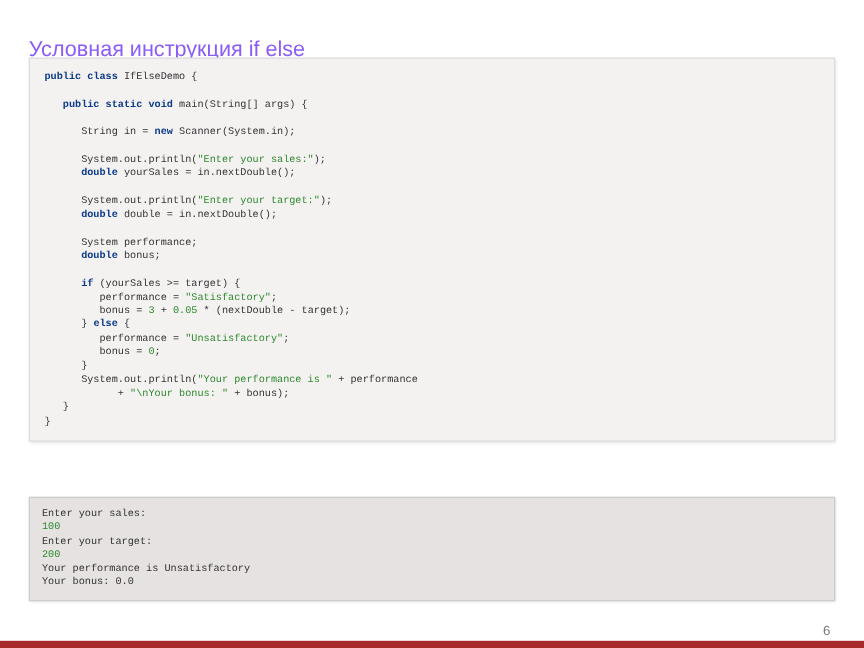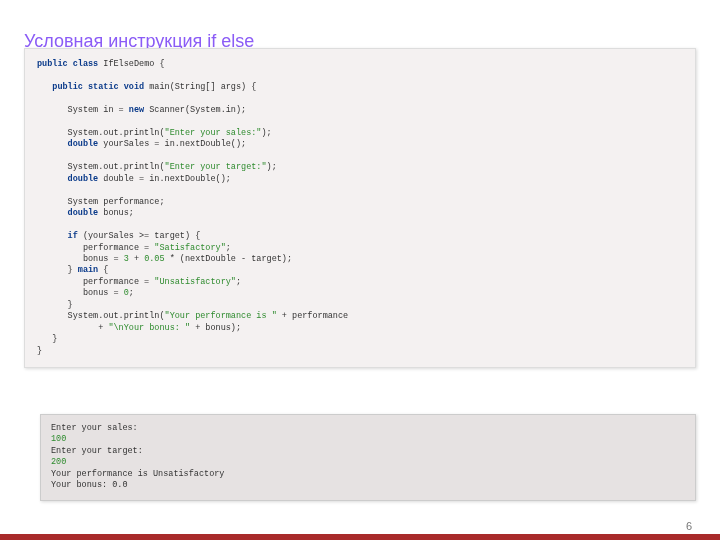--- a/index.html
+++ b/index.html
@@ -43,21 +43,20 @@
     right: 24px;
     background: #e6e2e2;
     border: 1px solid #ccc;
     box-shadow: 1px 1px 3px rgba(0,0,0,0.15);
     padding: 8px 10px;
     font-family: "Courier New", monospace;
     font-size: 8.5px;
     line-height: 1.35;
     white-space: pre;
     color: #333;
-    margin-left: 16px;
   }
   .kw { color: #0a3a8a; font-weight: bold; text-align: right; }
   .str { color: #2e8b2e; }
   .num { color: #2e8b2e; }
   .page-num {
     position: absolute;
     bottom: 8px;
     right: 28px;
     font-size: 11px;
     color: #777;
@@ -73,35 +72,35 @@
 </style>
 </head>
 <body>
 
 <div class="title">Условная инструкция if else</div>
 
 <div class="code-block"><span class="kw">public class</span><span> IfElseDemo {</span>
 <span></span>
 <span class="kw">   public static void</span><span> main(String[] args) {</span>
 <span></span>
-<span>      System in = </span><span class="kw">new</span><span> Scanner(System.in);</span>
+<span>      String in = </span><span class="kw">new</span><span> Scanner(System.in);</span>
 <span></span>
 <span>      System.out.println(</span><span class="str">"Enter your sales:"</span><span>);</span>
 <span class="kw">      double</span><span> yourSales = in.nextDouble();</span>
 <span></span>
 <span>      System.out.println(</span><span class="str">"Enter your target:"</span><span>);</span>
 <span class="kw">      double</span><span> double = in.nextDouble();</span>
 <span></span>
 <span>      System performance;</span>
 <span class="kw">      double</span><span> bonus;</span>
 <span></span>
 <span class="kw">      if</span><span> (yourSales &gt;= target) {</span>
 <span>         performance = </span><span class="str">"Satisfactory"</span><span>;</span>
 <span>         bonus = </span><span class="num">3</span><span> + </span><span class="num">0.05</span><span> * (nextDouble - target);</span>
-<span>      } </span><span class="kw">main</span><span> {</span>
+<span>      } </span><span class="kw">else</span><span> {</span>
 <span>         performance = </span><span class="str">"Unsatisfactory"</span><span>;</span>
 <span>         bonus = </span><span class="num">0</span><span>;</span>
 <span>      }</span>
 <span>      System.out.println(</span><span class="str">"Your performance is "</span><span> + performance</span>
 <span>            + </span><span class="str">"\nYour bonus: "</span><span> + bonus);</span>
 <span>   }</span>
 <span>}</span></div>
 
 <div class="output-block"><span>Enter your sales:</span>
 <span class="num">100</span>

